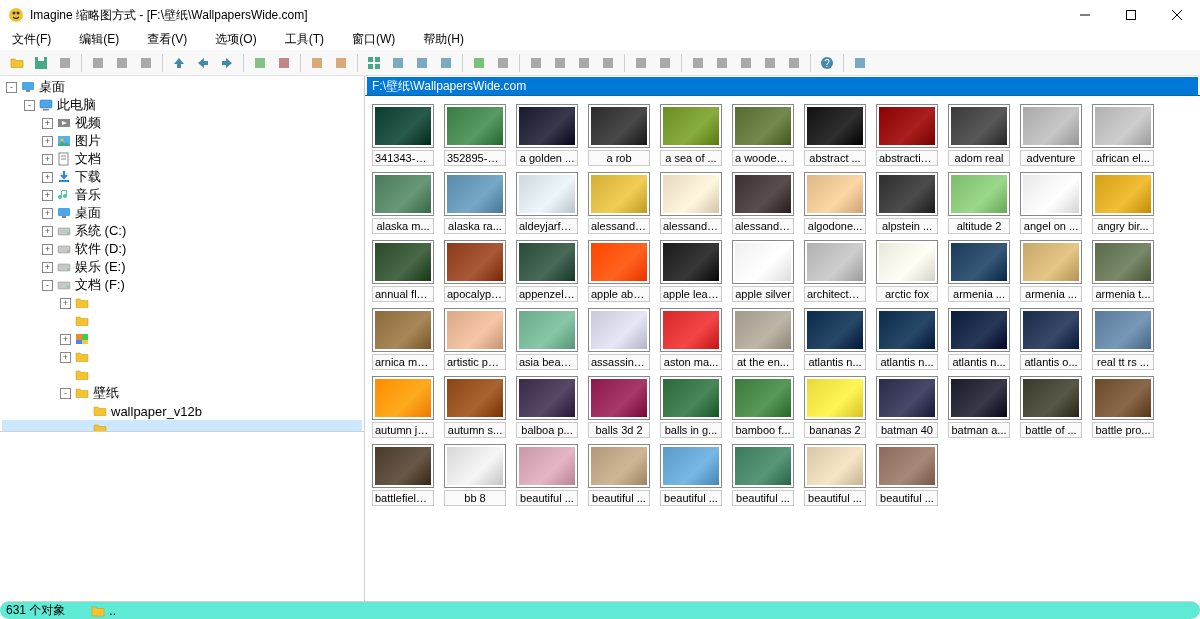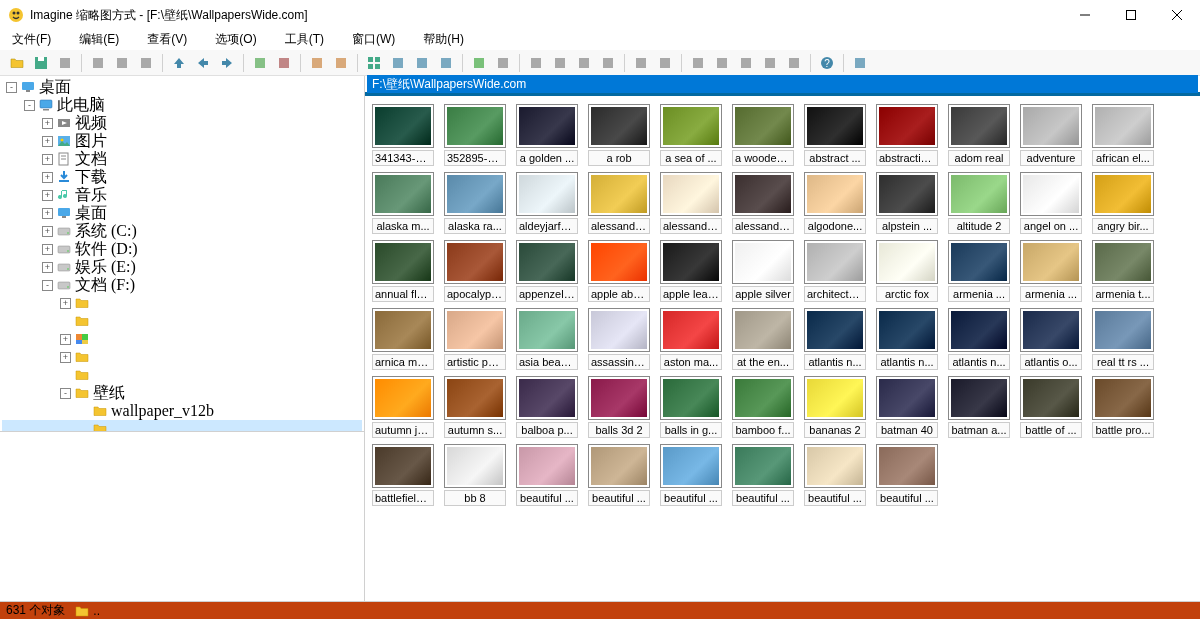--- a/index.html
+++ b/index.html
@@ -17,31 +17,31 @@
 .main { display: flex; height: 525px; }
 .left { width: 365px; display: flex; flex-direction: column; border-right: 1px solid #d0d0d0; }
 .tree { flex: 1; overflow: auto; padding: 2px; background: #fff; }
 .tree-row { display: flex; align-items: center; height: 18px; white-space: nowrap; }
 .tree-row.selected { background: #cce8ff; }
 .tree-row.selected .tree-label { border: 1px dotted #666; padding: 0 2px; margin-top: 36px; }
 .tree-indent { display: inline-block; }
 .tree-exp { width: 11px; height: 11px; border: 1px solid #888; display: flex; align-items: center; justify-content: center; font-size: 9px; line-height: 1; margin-right: 3px; color: #555; background: #fff; }
 .tree-noexp { width: 11px; height: 11px; margin-right: 3px; }
 .tree-icon { width: 16px; height: 16px; margin-right: 3px; display: inline-flex; align-items: center; justify-content: center; }
-.tree-label { font-size: 16px; font-family: Liberation Serif, serif; }
+.tree-label { font-size: 13px; }
 .preview { height: 170px; border-top: 1px solid #d0d0d0; background: #fff; }
 .right { flex: 1; display: flex; flex-direction: column; background: #fff; }
-.pathbar { height: 20px; display: flex; align-items: center; padding: 0 2px; border-bottom: 4px solid #0369a1; }
+.pathbar { height: 20px; display: flex; align-items: flex-end; padding: 0 2px; border-bottom: 1px solid #0369a1; }
 .pathbar input { flex: 1; height: 18px; font-size: 12px; background: #0078d7; color: #fff; border: 1px solid #0078d7; padding: 0 4px; }
 .thumbs { flex: 1; overflow: auto; padding: 8px 6px; display: flex; flex-wrap: wrap; gap: 6px 8px; align-content: flex-start; }
 .thumb { width: 64px; display: flex; flex-direction: column; align-items: center; }
 .thumb-img { width: 62px; height: 44px; border: 1px solid #888; background: #fff; padding: 2px; display: flex; }
 .thumb-img-inner { flex: 1; }
 .thumb-label { width: 62px; height: 16px; margin-top: 2px; font-size: 11px; text-align: center; overflow: hidden; white-space: nowrap; text-overflow: ellipsis; border: 1px solid #ccc; background: #fafafa; padding: 0 2px; line-height: 15px; }
-.statusbar { height: 18px; display: flex; align-items: center; padding: 0 6px; gap: 10px; border-top: 1px solid #d0d0d0; background: #c2410c; font-size: 12px; }
+.statusbar { height: 18px; display: flex; align-items: center; padding: 0 6px; gap: 26px; border-top: 1px solid #d0d0d0; background: #5eead4; font-size: 12px; border-radius: 9px; }
 .status-seg { display: flex; align-items: center; gap: 4px; }
 svg { display: block; }
 </style>
 </head>
 <body>
 
 <div class="titlebar">
   <span class="app-icon">
     <svg width="16" height="16" viewBox="0 0 16 16">
         <circle cx="8" cy="8" r="7" fill="#f4c430"></circle>

